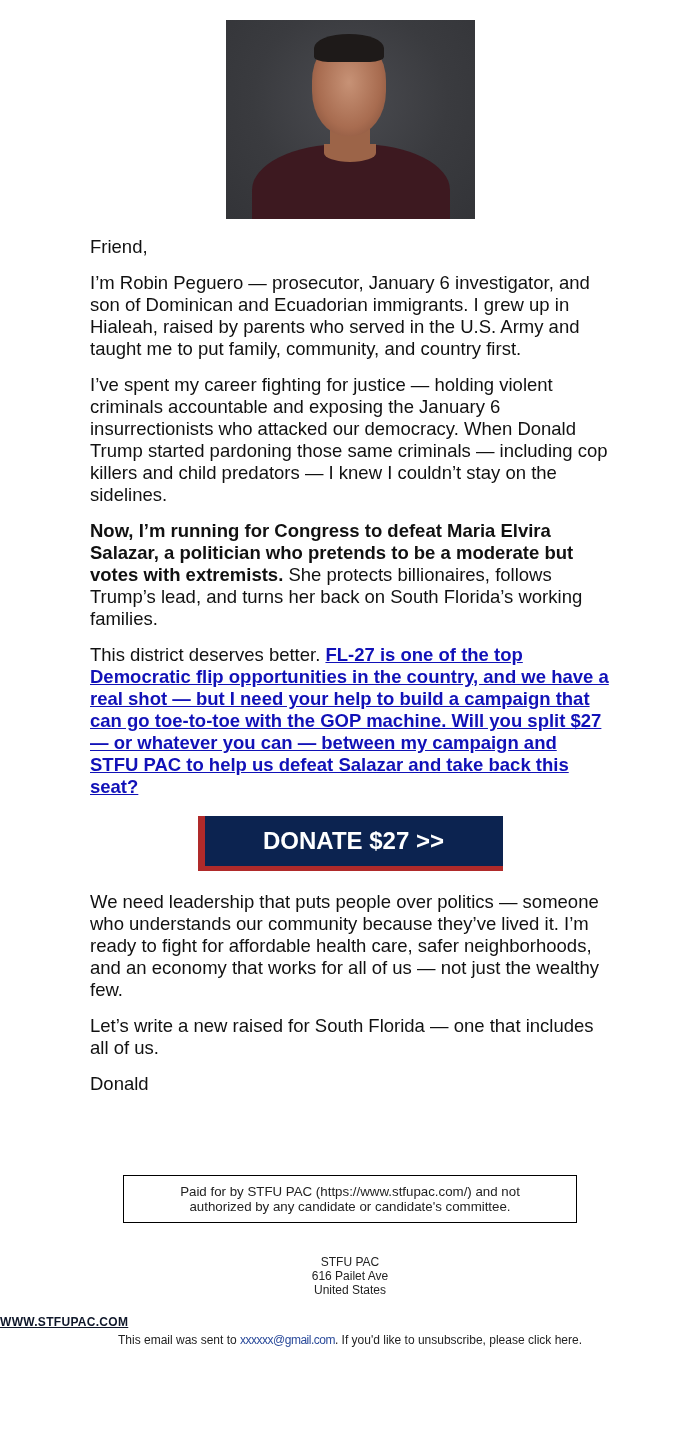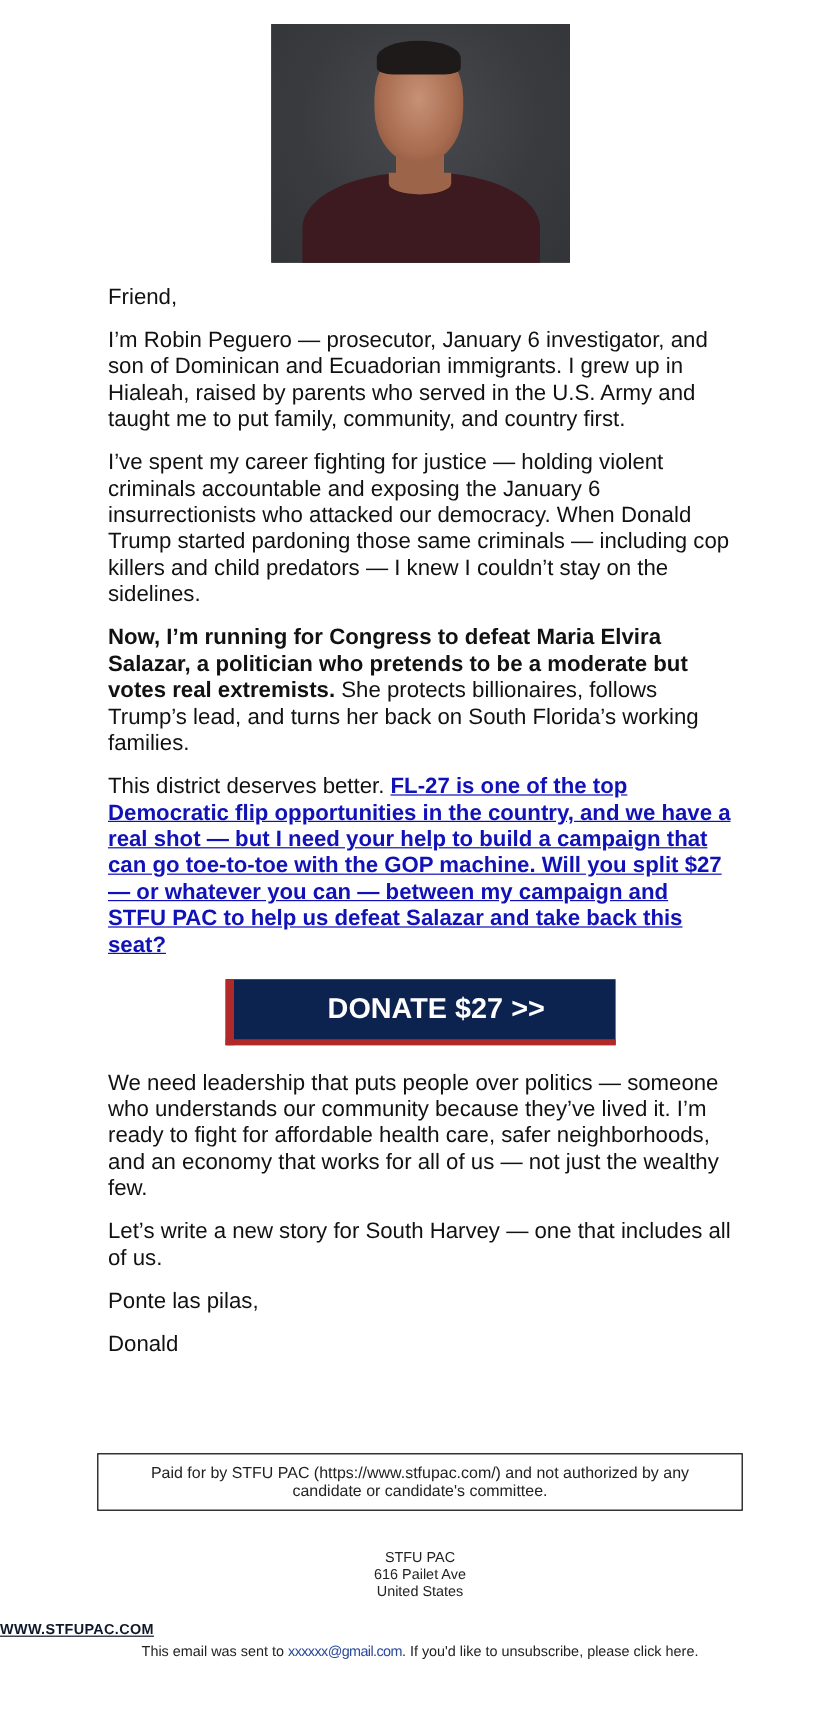--- a/index.html
+++ b/index.html
@@ -13,23 +13,23 @@
     .photo-shirt { position: absolute; left: 26px; top: 124px; width: 198px; height: 100px; border-radius: 46% 46% 0 0; background: #3d1920; }
     .photo-collar { position: absolute; left: 98px; top: 124px; width: 52px; height: 18px; border-radius: 0 0 50% 50%; background: #9c6448; }
 
     .body-text { padding: 0 10px; font-size: 18.5px; line-height: 22px; }
     .body-text p { margin: 0 0 14px 0; }
     .greeting { margin-top: 17px !important; }
     .bold { font-weight: bold; }
     a.inline-link { color: #1111b8; font-weight: bold; text-decoration: underline; }
 
     .donate-wrap { text-align: center; margin: 18px 0 20px 0; }
-    .donate-btn { display: inline-block; width: 298px; height: 50px; background: #0c2350; border-left: 7px solid #b02a2a; border-bottom: 5px solid #b02a2a; color: #ffffff; font-weight: bold; font-size: 24px; line-height: 50px; text-align: center; text-decoration: none; box-sizing: content-box; padding-left: 20px; }
+    .donate-btn { display: inline-block; width: 298px; height: 50px; background: #0c2350; border-left: 7px solid #b02a2a; border-bottom: 5px solid #b02a2a; color: #ffffff; font-weight: bold; font-size: 24px; line-height: 50px; text-align: center; text-decoration: none; box-sizing: content-box; }
 
-    .disclaimer { width: 538px; margin: 80px auto 0; border: 1px solid #000; box-sizing: border-box; padding: 8px 30px; text-align: center; font-size: 13.3px; line-height: 15px; color: #222; }
+    .disclaimer { width: 454px; margin: 80px auto 0; border: 1px solid #000; box-sizing: border-box; padding: 8px 30px; text-align: center; font-size: 13.3px; line-height: 15px; color: #222; }
     .address { text-align: center; font-size: 12px; line-height: 14px; color: #222; margin-top: 32px; }
     .site-link { display: block; text-align: left; margin-top: 18px; font-size: 12px; font-weight: bold; color: #0f172a; text-decoration: underline; letter-spacing: 0.3px; }
     .footer-note { text-align: center; font-size: 12px; color: #222; margin-top: 4px; }
     .email-mask { color: #2a4a9a; letter-spacing: -0.5px; }
   </style>
 </head>
 <body>
 
 <div class="container">
 
@@ -39,32 +39,31 @@
     <div class="photo-neck"></div>
     <div class="photo-collar"></div>
     <div class="photo-head"></div>
     <div class="photo-hair"></div>
   </div>
 
   <div class="body-text">
     <p class="greeting">Friend,</p>
     <p>I’m Robin Peguero — prosecutor, January 6 investigator, and son of Dominican and Ecuadorian immigrants. I grew up in Hialeah, raised by parents who served in the U.S. Army and taught me to put family, community, and country first.</p>
     <p>I’ve spent my career fighting for justice — holding violent criminals accountable and exposing the January 6 insurrectionists who attacked our democracy. When Donald Trump started pardoning those same criminals — including cop killers and child predators — I knew I couldn’t stay on the sidelines.</p>
-    <p><span class="bold">Now, I’m running for Congress to defeat Maria Elvira Salazar, a politician who pretends to be a moderate but votes real extremists.</span><span> She protects billionaires, follows Trump’s lead, and turns her back on South Florida’s working families.</span></p>
+    <p><span class="bold">Now, I’m running for Congress to defeat Maria Elvira Salazar, a politician who pretends to be a moderate but votes with extremists.</span><span> She protects billionaires, follows Trump’s lead, and turns her back on South Florida’s working families.</span></p>
     <p><span>This district deserves better. </span><a href="#" class="inline-link">FL-27 is one of the top Democratic flip opportunities in the country, and we have a real shot — but I need your help to build a campaign that can go toe-to-toe with the GOP machine. Will you split $27 — or whatever you can — between my campaign and STFU PAC to help us defeat Salazar and take back this seat?</a></p>
   </div>
 
   <div class="donate-wrap">
     <a href="#" class="donate-btn">DONATE $27 &gt;&gt;</a>
   </div>
 
   <div class="body-text">
     <p>We need leadership that puts people over politics — someone who understands our community because they’ve lived it. I’m ready to fight for affordable health care, safer neighborhoods, and an economy that works for all of us — not just the wealthy few.</p>
-    <p>Let’s write a new story for South Harvey — one that includes all of us.</p>
-    <p>Ponte las pilas,</p>
+    <p>Let’s write a new raised for South Florida — one that includes all of us.</p>
     <p>Donald</p>
   </div>
 </div>
 
 <div class="disclaimer">Paid for by STFU PAC (https://www.stfupac.com/) and not authorized by any candidate or candidate's committee.</div>
 
 <div class="address">
   <div>STFU PAC</div>
   <div>616 Pailet Ave</div>
   <div>United States</div>

